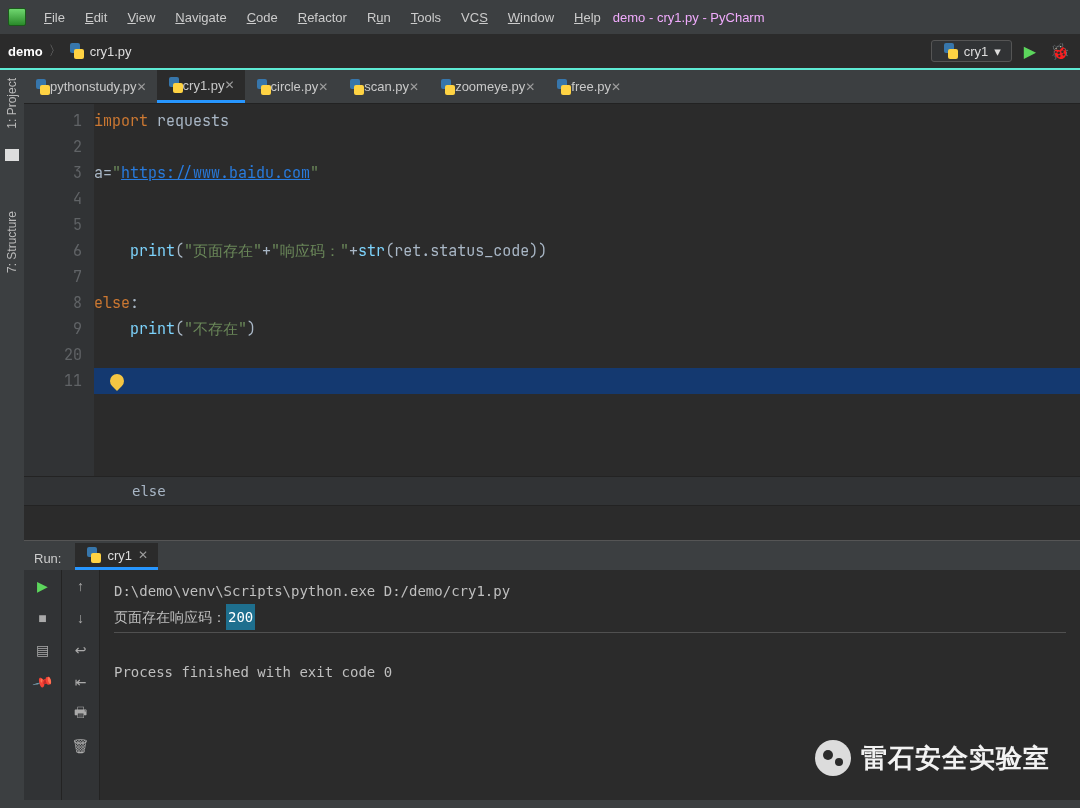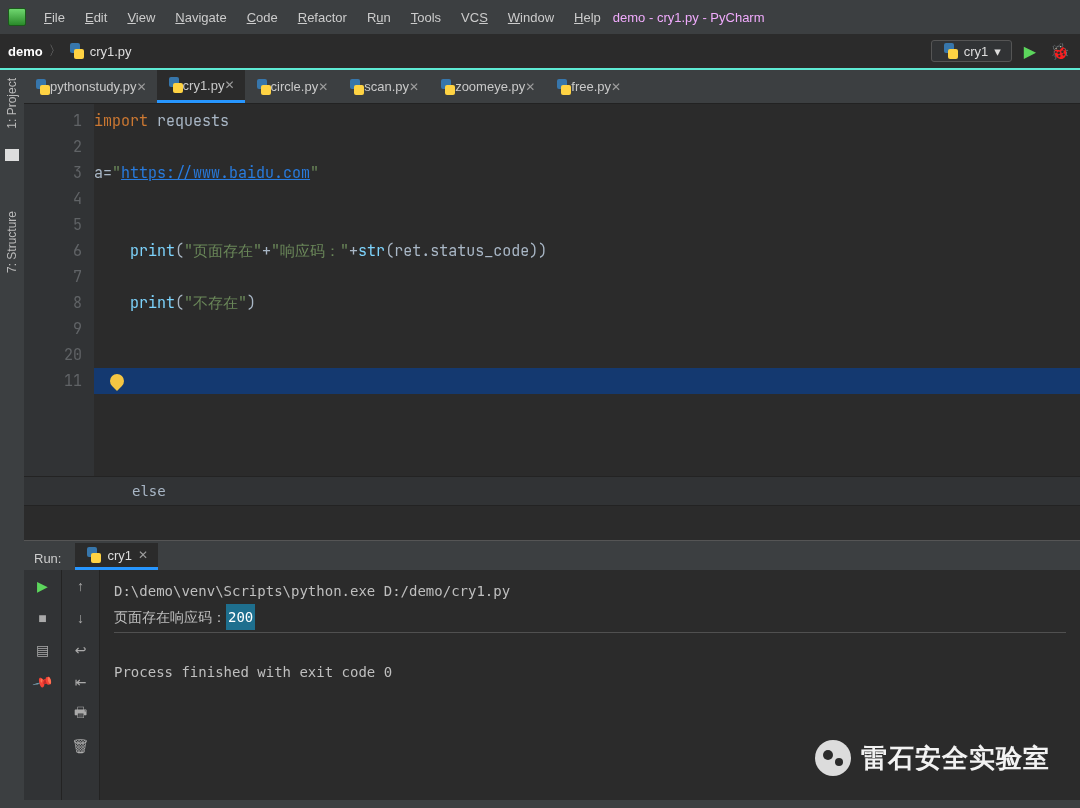--- a/index.html
+++ b/index.html
@@ -203,20 +203,21 @@
     <div class="code">
       <div class="hl-line" style="top:264px"></div>
       <span class="bulb" style="top:270px; left:16px"></span>
 <pre><span class="kw">import</span><span> requests</span></pre>
 <pre> </pre>
 <pre><span>a=</span><span class="str">"</span><span class="link">https://www.baidu.com</span><span class="str">"</span></pre>
 <pre> </pre>
 <pre> </pre>
 <pre><span>    </span><span class="builtin">print</span><span>(</span><span class="str">"页面存在"</span><span>+</span><span class="str">"响应码："</span><span>+</span><span class="builtin">str</span><span>(ret.status_code))</span></pre>
 <pre> </pre>
+<pre><span class="kw">else</span><span>:</span></pre>
 <pre><span>    </span><span class="builtin">print</span><span>(</span><span class="str">"不存在"</span><span>)</span></pre>
     </div>
   </div>
 
   <div class="breadcrumb-bar">
     <span>else</span>
   </div>
 </div>
 
 <div class="run-panel">

